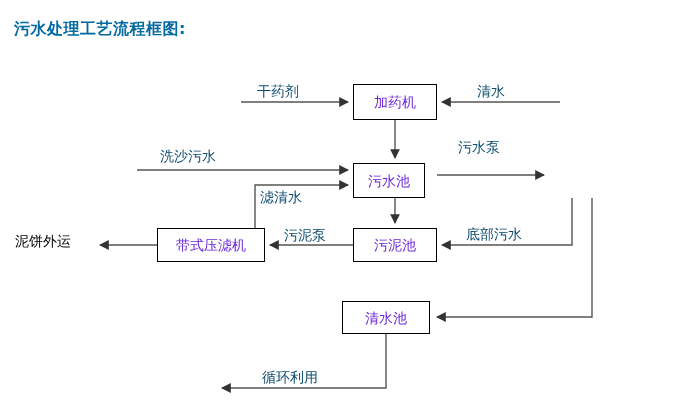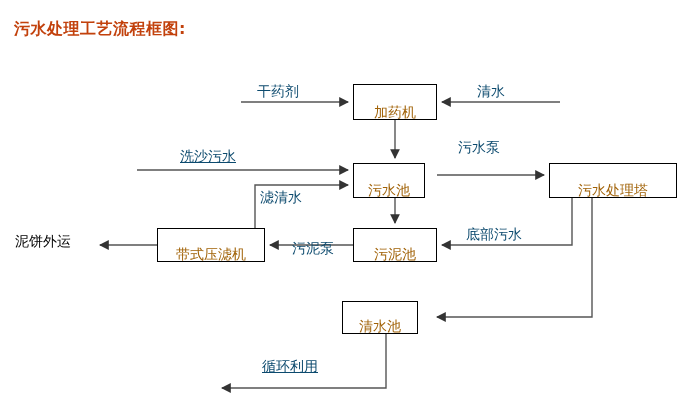--- a/index.html
+++ b/index.html
@@ -21,34 +21,34 @@
     top: 0;
     width: 700px;
     height: 420px;
   }
   .title {
     position: absolute;
     left: 14px;
     top: 19px;
     font-size: 16px;
     font-weight: bold;
-    color: #c2410c;
+    color: #0369a1;
     letter-spacing: 0.5px;
     white-space: nowrap;
   }
   .node {
     position: absolute;
     box-sizing: border-box;
     border: 1.3px solid #000000;
     background: #ffffff;
     display: flex;
-    align-items: flex-end;
+    align-items: center;
     justify-content: center;
     font-size: 14px;
-    color: #a16207;
+    color: #6d28d9;
     white-space: nowrap;
     line-height: 1;
   }
   .edge-label {
     position: absolute;
     font-size: 14px;
     color: #0c4a6e;
     white-space: nowrap;
     line-height: 1;
   }
@@ -103,47 +103,44 @@
   </svg>
 
   <div class="node" style="left:353px; top:84px; width:84px; height:36px;">
     <span>加药机</span>
   </div>
 
   <div class="node" style="left:353px; top:163px; width:72px; height:35px;">
     <span>污水池</span>
   </div>
 
-  <div class="node" style="left:549px; top:163px; width:128px; height:35px;">
-    <span>污水处理塔</span>
-  </div>
 
   <div class="node" style="left:353px; top:228px; width:84px; height:34px;">
     <span>污泥池</span>
   </div>
 
   <div class="node" style="left:157px; top:228px; width:108px; height:34px;">
     <span>带式压滤机</span>
   </div>
 
-  <div class="node" style="left:342px; top:301px; width:76px; height:33px;">
+  <div class="node" style="left:342px; top:301px; width:88px; height:33px;">
     <span>清水池</span>
   </div>
 
   <div class="edge-label" style="left:257px; top:84px;">干药剂</div>
 
   <div class="edge-label" style="left:477px; top:84px;text-align:right;">清水</div>
 
-  <div class="edge-label" style="left:180px; top:149px;text-decoration:underline;">洗沙污水</div>
+  <div class="edge-label" style="left:160px; top:149px;">洗沙污水</div>
 
   <div class="edge-label" style="left:458px; top:140px;">污水泵</div>
 
   <div class="edge-label" style="left:260px; top:190px;text-align:right;">滤清水</div>
 
-  <div class="edge-label" style="left:292px; top:228px;margin-top:13px;">污泥泵</div>
+  <div class="edge-label" style="left:284px; top:228px;">污泥泵</div>
 
   <div class="edge-label" style="left:466px; top:227px;">底部污水</div>
 
-  <div class="edge-label" style="left:262px; top:359px;text-decoration:underline;">循环利用</div>
+  <div class="edge-label" style="left:262px; top:370px;">循环利用</div>
 
   <div class="ext-label" style="left:15px; top:234px;">泥饼外运</div>
 
 </div>
 
 </body></html>

